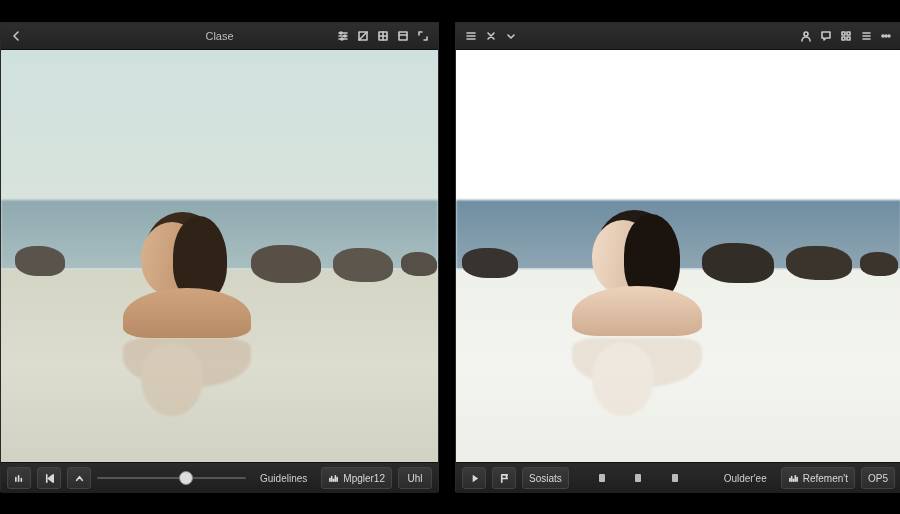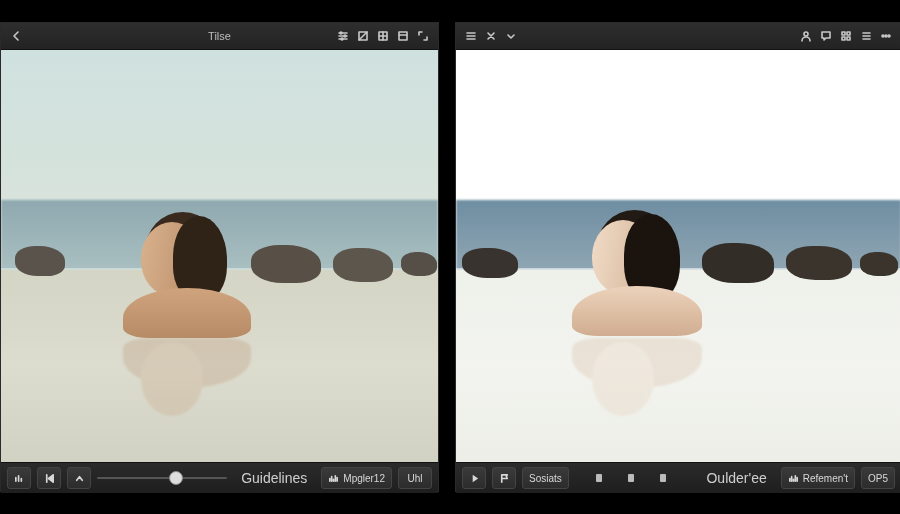--- a/index.html
+++ b/index.html
@@ -27,39 +27,39 @@
   .reflection{position:absolute;transform:scaleY(-1);opacity:.25;filter:blur(1px)}
   .bottombar{height:30px;background:linear-gradient(#2b2b2b,#1e1e1e);display:flex;align-items:center;gap:6px;padding:0 6px;border-top:1px solid #111}
   .bbtn{height:20px;min-width:20px;padding:0 6px;display:flex;align-items:center;justify-content:center;background:linear-gradient(#3a3a3a,#2c2c2c);border:1px solid #444;border-radius:3px;color:#d8d8d8;font-size:10px;cursor:pointer;gap:4px}
   .bbtn.icon-only{padding:0;width:22px}
   .bbtn svg{width:11px;height:11px;stroke:#d8d8d8;stroke-width:1.8;fill:none;stroke-linecap:round;stroke-linejoin:round}
   .slider{flex:1;display:flex;align-items:center;height:20px;position:relative}
   .track{height:2px;background:#555;width:100%;border-radius:1px}
   .thumb{position:absolute;width:12px;height:12px;border-radius:50%;background:#ddd;border:1px solid #888;top:3px}
   .marks{flex:1;display:flex;align-items:center;height:20px;position:relative}
   .mark{width:6px;height:8px;background:#bbb;border-radius:1px;position:absolute;top:6px}
-  .blabel{flex:0 0 auto;color:#cfcfcf;font-size:14px;padding:0 8px}
+  .blabel{flex:0 0 auto;color:#cfcfcf;font-size:10px;padding:0 8px}
   
   .right .sky{filter:brightness(1.35) saturate(.7) hue-rotate(-8deg)}
 </style>
 </head>
 <body>
 
 <div class="stage">
 
   <div class="pane left">
     <div class="topbar">
       <div class="tb-left">
         <div class="ibtn">
             <svg viewBox="0 0 12 12">
               <path d="M8 2 4 6l4 4"></path>
             </svg>
           </div>
       </div>
-      <div class="tb-title">Tilse</div>
+      <div class="tb-title">Clase</div>
       <div class="tb-right">
         <div class="ibtn">
             <svg viewBox="0 0 12 12">
               <path d="M2 3h8M2 6h8M2 9h8"></path>
               <circle cx="4" cy="3" r="1"></circle>
               <circle cx="8" cy="6" r="1"></circle>
               <circle cx="5" cy="9" r="1"></circle>
             </svg>
           </div>
         <div class="ibtn">

